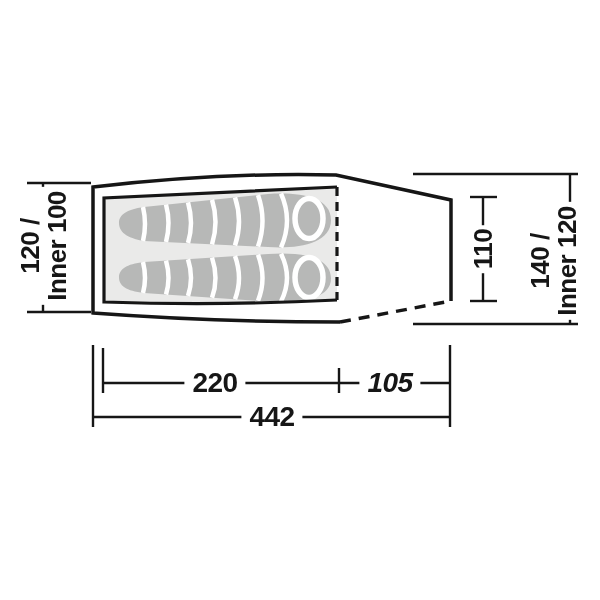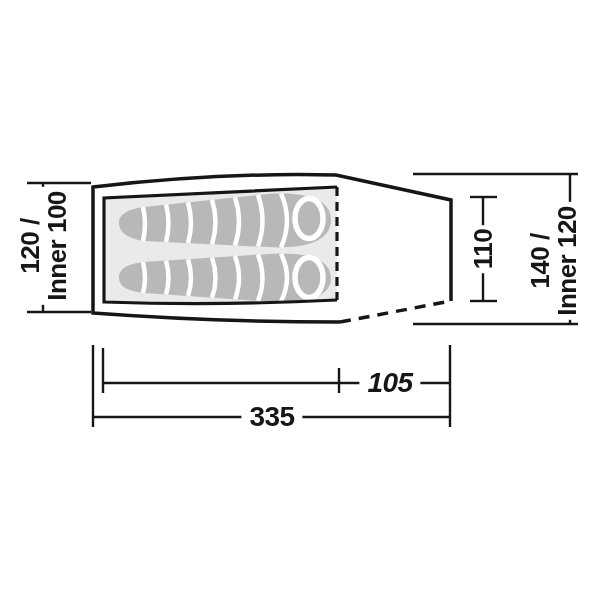--- a/index.html
+++ b/index.html
@@ -114,22 +114,25 @@
 
   <div class="label rot side" style="left:483px; top:249px;">
     <span>110</span>
   </div>
 
   <div class="label rot side" style="left:554px; top:261px;">
     <span>140 /</span>
     <span>Inner 120</span>
   </div>
 
+  <div class="label bottom" style="left:215px; top:383px;">
+    <span>220</span>
+  </div>
 
   <div class="label bottom" style="left:390px; top:383px;font-style:italic;">
     <span>105</span>
   </div>
 
   <div class="label bottom" style="left:272px; top:417px;">
-    <span>335</span>
+    <span>442</span>
   </div>
 
 </div>
 
 </body></html>

